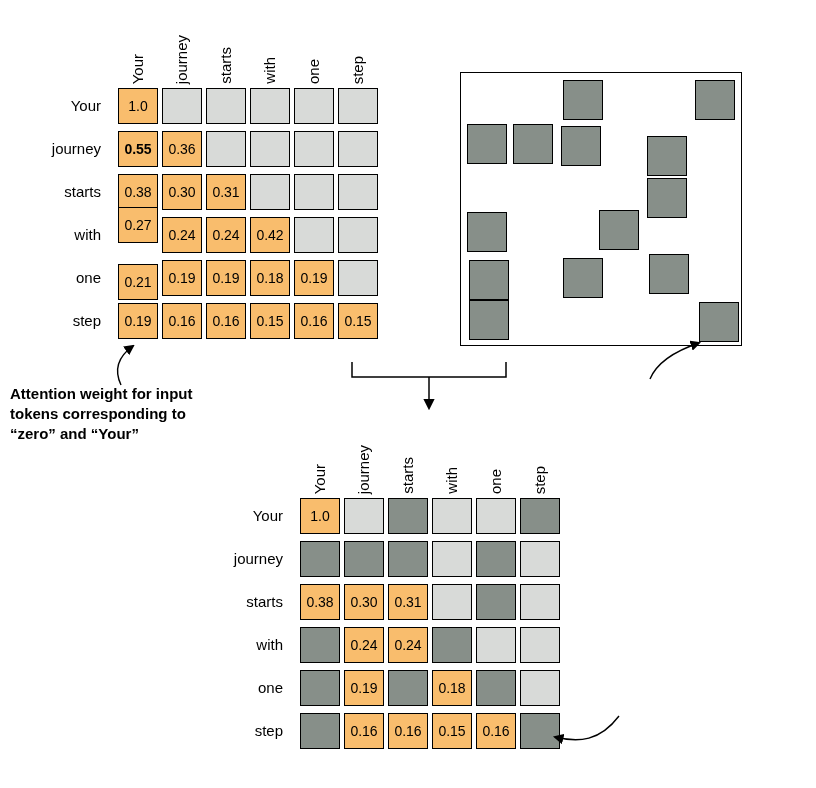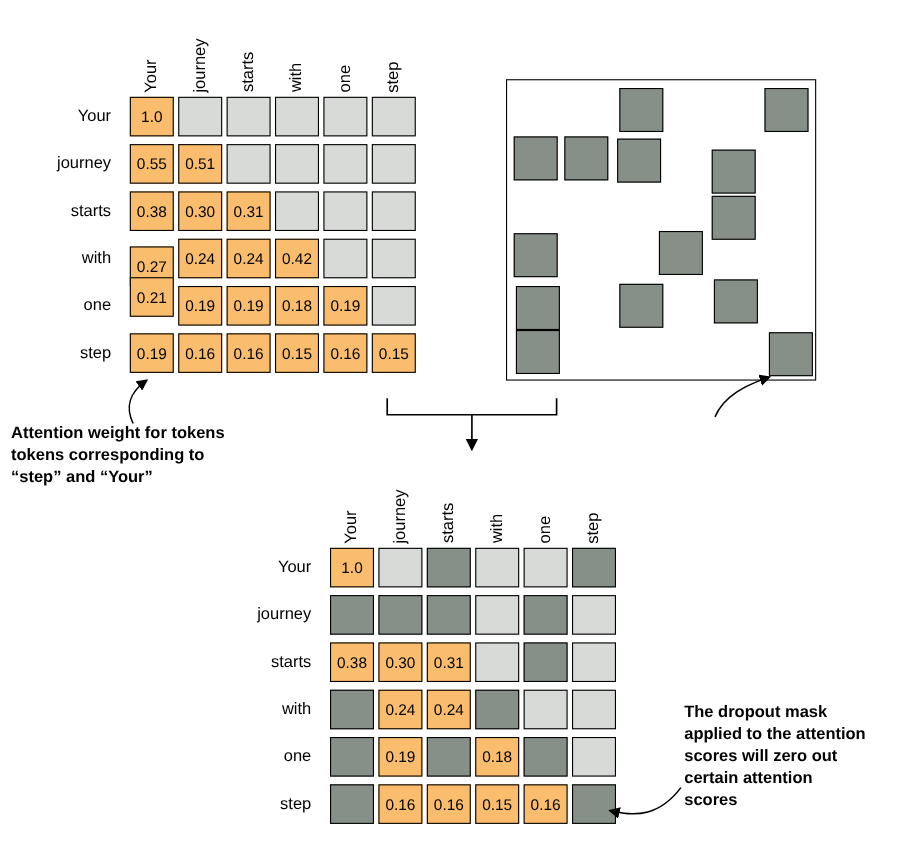--- a/index.html
+++ b/index.html
@@ -83,39 +83,39 @@
       <div class="col-label" style="left: 318px;">
         <span>step</span>
       </div>
       <div class="row-label" style="top: 297px;">step</div>
       <div class="cell val" style="left: 98px; top: 82px;">1.0</div>
       <div class="cell empty" style="left: 142px; top: 82px;"></div>
       <div class="cell empty" style="left: 186px; top: 82px;"></div>
       <div class="cell empty" style="left: 230px; top: 82px;"></div>
       <div class="cell empty" style="left: 274px; top: 82px;"></div>
       <div class="cell empty" style="left: 318px; top: 82px;"></div>
-      <div class="cell val" style="left: 98px; top: 125px;">0.55</div>
-      <div class="cell val" style="left: 142px; top: 125px;">0.51</div>
+      <div class="cell val" style="left: 98px; top: 125px; font-weight: bold;">0.55</div>
+      <div class="cell val" style="left: 142px; top: 125px;">0.36</div>
       <div class="cell empty" style="left: 186px; top: 125px;"></div>
       <div class="cell empty" style="left: 230px; top: 125px;"></div>
       <div class="cell empty" style="left: 274px; top: 125px;"></div>
       <div class="cell empty" style="left: 318px; top: 125px;"></div>
       <div class="cell val" style="left: 98px; top: 168px;">0.38</div>
       <div class="cell val" style="left: 142px; top: 168px;">0.30</div>
       <div class="cell val" style="left: 186px; top: 168px;">0.31</div>
       <div class="cell empty" style="left: 230px; top: 168px;"></div>
       <div class="cell empty" style="left: 274px; top: 168px;"></div>
       <div class="cell empty" style="left: 318px; top: 168px;"></div>
-      <div class="cell val" style="left: 98px; top: 218px;">0.27</div>
+      <div class="cell val" style="left: 98px; top: 201px;">0.27</div>
       <div class="cell val" style="left: 142px; top: 211px;">0.24</div>
       <div class="cell val" style="left: 186px; top: 211px;">0.24</div>
       <div class="cell val" style="left: 230px; top: 211px;">0.42</div>
       <div class="cell empty" style="left: 274px; top: 211px;"></div>
       <div class="cell empty" style="left: 318px; top: 211px;"></div>
-      <div class="cell val" style="left: 98px; top: 246px;">0.21</div>
+      <div class="cell val" style="left: 98px; top: 258px;">0.21</div>
       <div class="cell val" style="left: 142px; top: 254px;">0.19</div>
       <div class="cell val" style="left: 186px; top: 254px;">0.19</div>
       <div class="cell val" style="left: 230px; top: 254px;">0.18</div>
       <div class="cell val" style="left: 274px; top: 254px;">0.19</div>
       <div class="cell empty" style="left: 318px; top: 254px;"></div>
       <div class="cell val" style="left: 98px; top: 297px;">0.19</div>
       <div class="cell val" style="left: 142px; top: 297px;">0.16</div>
       <div class="cell val" style="left: 186px; top: 297px;">0.16</div>
       <div class="cell val" style="left: 230px; top: 297px;">0.15</div>
       <div class="cell val" style="left: 274px; top: 297px;">0.16</div>
@@ -208,16 +208,15 @@
         <path d="M0,0 L10,5 L0,10 z" fill="#000"></path>
       </marker>
     </defs>
     <path d="M352,362 L352,377 L506,377 L506,362" fill="none" stroke="#000" stroke-width="1.5"></path>
     <line x1="429" y1="377" x2="429" y2="408" stroke="#000" stroke-width="1.5" marker-end="url(#arrow)"></line>
     <path d="M121,385 C113,368 119,356 133,346" fill="none" stroke="#000" stroke-width="1.4" marker-end="url(#arrow)"></path>
     <path d="M650,379 C658,360 678,350 699,343" fill="none" stroke="#000" stroke-width="1.4" marker-end="url(#arrow)"></path>
     <path d="M619,716 C600,741 579,743 555,737" fill="none" stroke="#000" stroke-width="1.4" marker-end="url(#arrow)"></path>
   </svg>
 
-  <div id="note-attention" class="note">Attention weight for tokens tokens corresponding to “step” and “Your”</div>
-  <div id="note-result" class="note">The dropout mask applied to the attention scores will zero out certain attention scores</div>
+  <div id="note-attention" class="note">Attention weight for input tokens corresponding to “zero” and “Your”</div>
 
 </div>
 
 </body></html>

